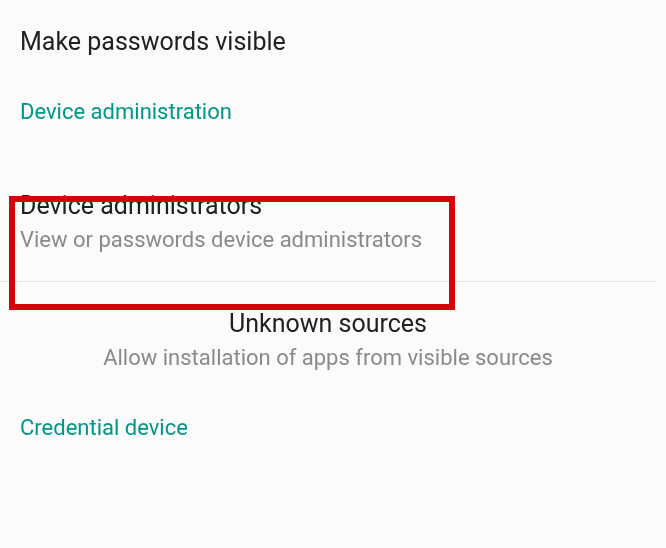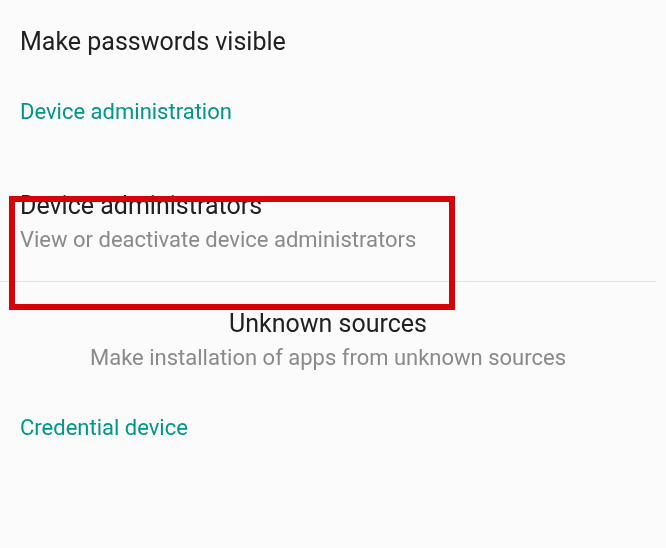--- a/index.html
+++ b/index.html
@@ -60,27 +60,27 @@
 <div class="screen">
 
   <div class="item make-passwords">
     <div class="title">Make passwords visible</div>
   </div>
 
   <div class="section-header device-admin">Device administration</div>
 
   <div class="item device-admins">
     <div class="title">Device administrators</div>
-    <div class="subtitle">View or deactivate device administrators</div>
+    <div class="subtitle">View or passwords device administrators</div>
   </div>
 
   <div class="divider"></div>
 
   <div class="item unknown-sources">
     <div class="title">Unknown sources</div>
-    <div class="subtitle">Make installation of apps from unknown sources</div>
+    <div class="subtitle">Allow installation of apps from visible sources</div>
   </div>
 
   <div class="section-header cred-storage">Credential device</div>
 
   <div class="highlight-box" style="left:9px; top:196px; width:446px; height:114px;"></div>
 
 </div>
 
 </body></html>

